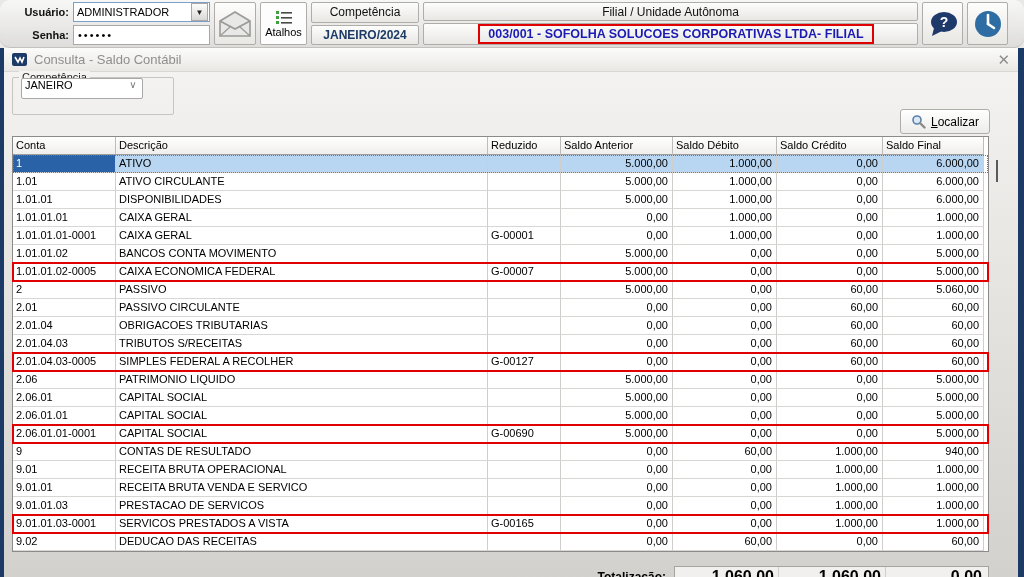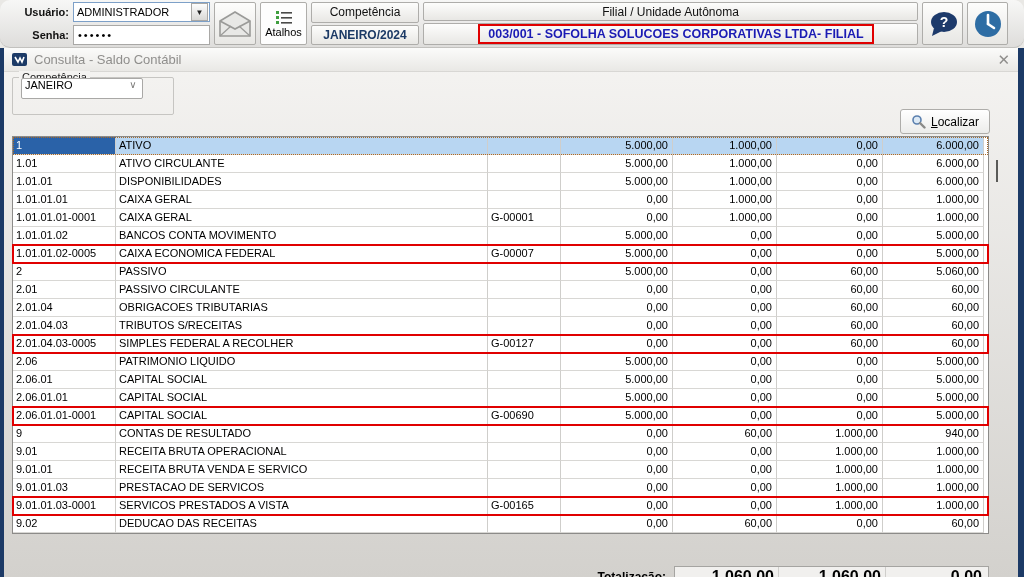--- a/index.html
+++ b/index.html
@@ -198,20 +198,29 @@
       <span>
         <svg width="15" height="15" viewBox="0 0 15 15">
           <circle cx="6" cy="6" r="4" fill="#dce9f5" stroke="#5a7fae" stroke-width="1.6"></circle>
           <line x1="9" y1="9" x2="13.5" y2="13.5" stroke="#8a8a88" stroke-width="2.4" stroke-linecap="round"></line>
         </svg>
       </span>
       <span class="txt">Localizar</span>
     </div>
 
     <div class="grid">
+      <div class="grid-head">
+          <div class="hcell">Conta</div>
+          <div class="hcell">Descrição</div>
+          <div class="hcell">Reduzido</div>
+          <div class="hcell">Saldo Anterior</div>
+          <div class="hcell">Saldo Débito</div>
+          <div class="hcell">Saldo Crédito</div>
+          <div class="hcell">Saldo Final</div>
+        </div>
       <div>
           <div class="grid-row selected">
             <div class="cell conta">1</div>
             <div class="cell">ATIVO</div>
             <div class="cell"></div>
             <div class="cell num">5.000,00</div>
             <div class="cell num">1.000,00</div>
             <div class="cell num">0,00</div>
             <div class="cell num">6.000,00</div>
           </div>

